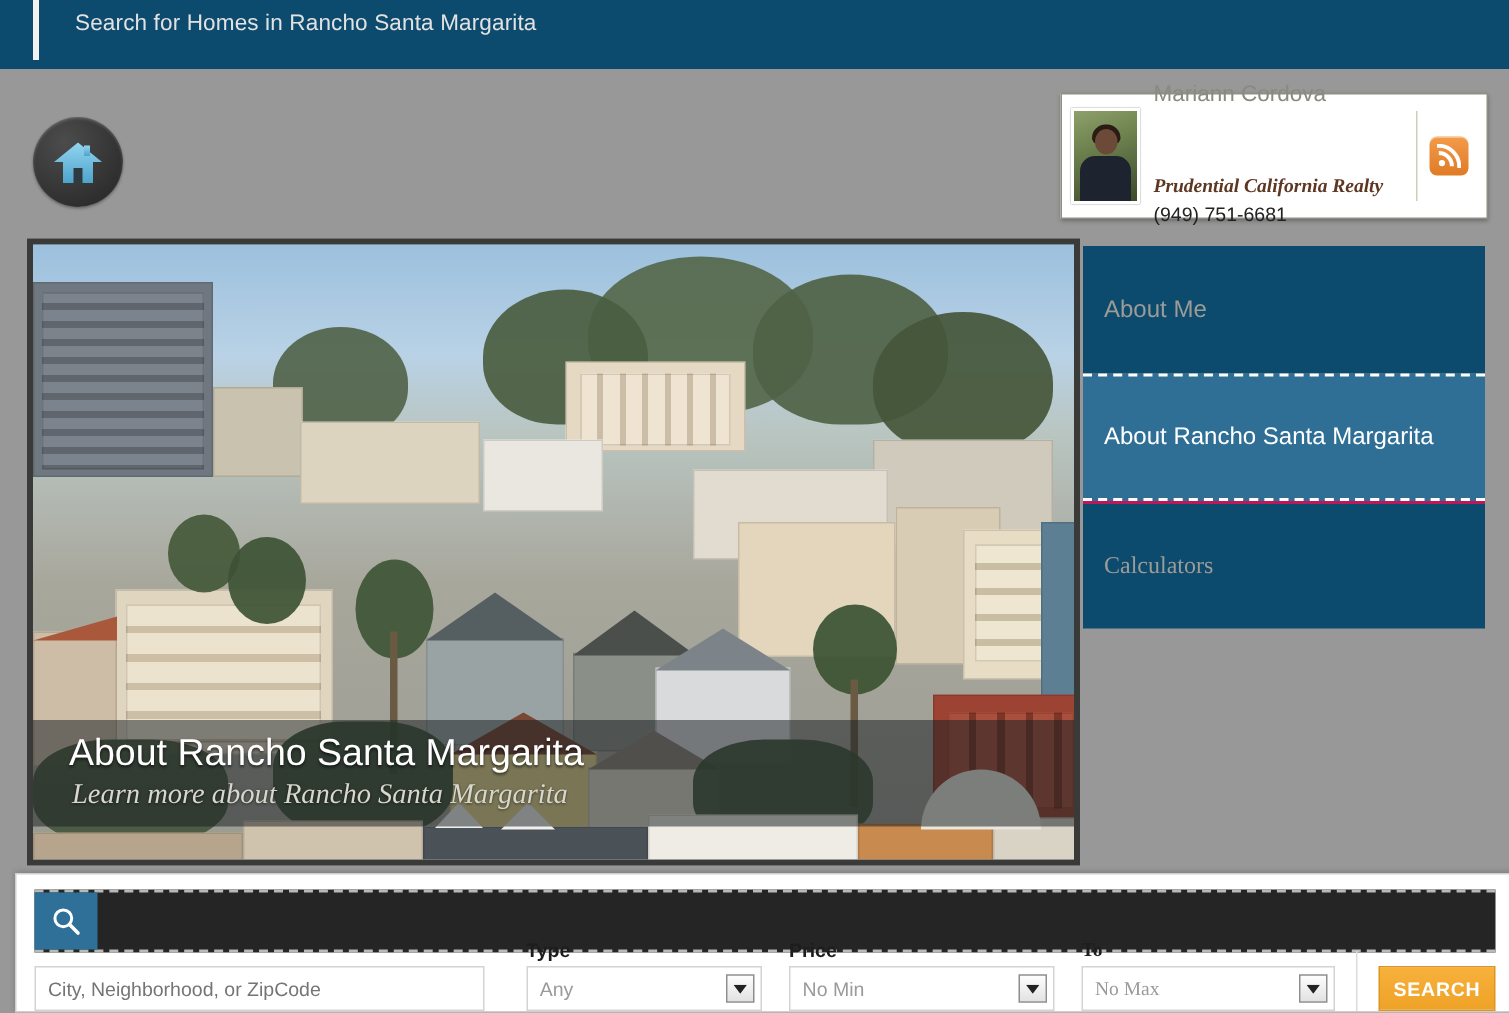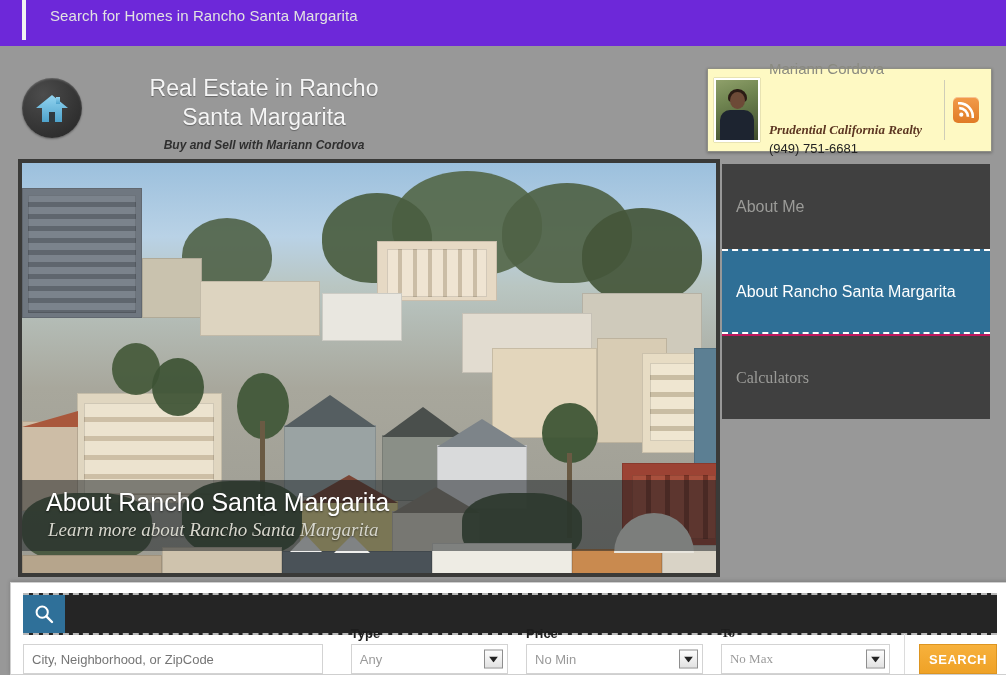--- a/index.html
+++ b/index.html
@@ -13,21 +13,21 @@
     background: #989898;
     font-family: "Liberation Sans", sans-serif;
     position: relative;
   }
 
   
   .topbar {
     position: absolute;
     left: 0; top: 0;
     width: 1006px; height: 46px;
-    background: #6d28d9;
+    background: #0c4a6e;
   }
   .topbar-accent {
     position: absolute;
     left: 22px; top: 0px;
     width: 4px; height: 40px;
     background: #f2f2f2;
   }
   .topbar-title {
     position: absolute;
     left: 50px; top: 7px;
@@ -72,23 +72,23 @@
     font-size: 12px;
     font-style: italic;
     font-weight: bold;
     color: #2f2f2f;
     margin-top: 8px;
   }
 
   
   .agent-card {
     position: absolute;
-    left: 707px; top: 68px;
+    left: 707px; top: 62px;
     width: 285px; height: 84px;
-    background: #fef9c3;
+    background: #ffffff;
     border: 1px solid #8f8f85;
     box-shadow: 0 1px 3px rgba(0,0,0,.3);
     box-sizing: border-box;
     display: flex;
     align-items: center;
     padding: 5px 6px;
   }
   .agent-photo {
     width: 46px; height: 64px;
     background:
@@ -228,21 +228,21 @@
   }
 
   
   .nav {
     position: absolute;
     left: 722px; top: 164px;
     width: 268px;
   }
   .nav-item {
     height: 85px;
-    background: #404040;
+    background: #0c4a6e;
     color: #9b9b98;
     font-size: 16px;
     display: flex;
     align-items: center;
     padding-left: 14px;
     box-sizing: border-box;
   }
   .nav-item.divider-top {
     border-top: 2px solid #be185d;
     font-family: Liberation Serif, serif;
@@ -384,25 +384,20 @@
         <linearGradient id="hg" x1="0" y1="0" x2="0" y2="1">
           <stop offset="0%" stop-color="#93d4f0"></stop>
           <stop offset="100%" stop-color="#4ea3cc"></stop>
         </linearGradient>
       </defs>
       <polygon points="17,2 33,15 27,15 27,29 7,29 7,15 1,15" fill="url(#hg)"></polygon>
       <rect x="21" y="4" width="4" height="7" fill="url(#hg)"></rect>
       <rect x="14" y="19" width="6" height="10" fill="#2f3a40"></rect>
     </svg>
   </div>
-  <div class="brand-text">
-    <div class="brand-title">Real Estate in Rancho</div>
-    <div class="brand-title">Santa Margarita</div>
-    <div class="brand-tagline">Buy and Sell with Mariann Cordova</div>
-  </div>
 </div>
 
 <div class="agent-card">
   <div class="agent-photo">
     <div class="body"></div>
     <div class="hair"></div>
     <div class="head"></div>
   </div>
   <div class="agent-info">
     <div class="agent-name">Mariann Cordova</div>

